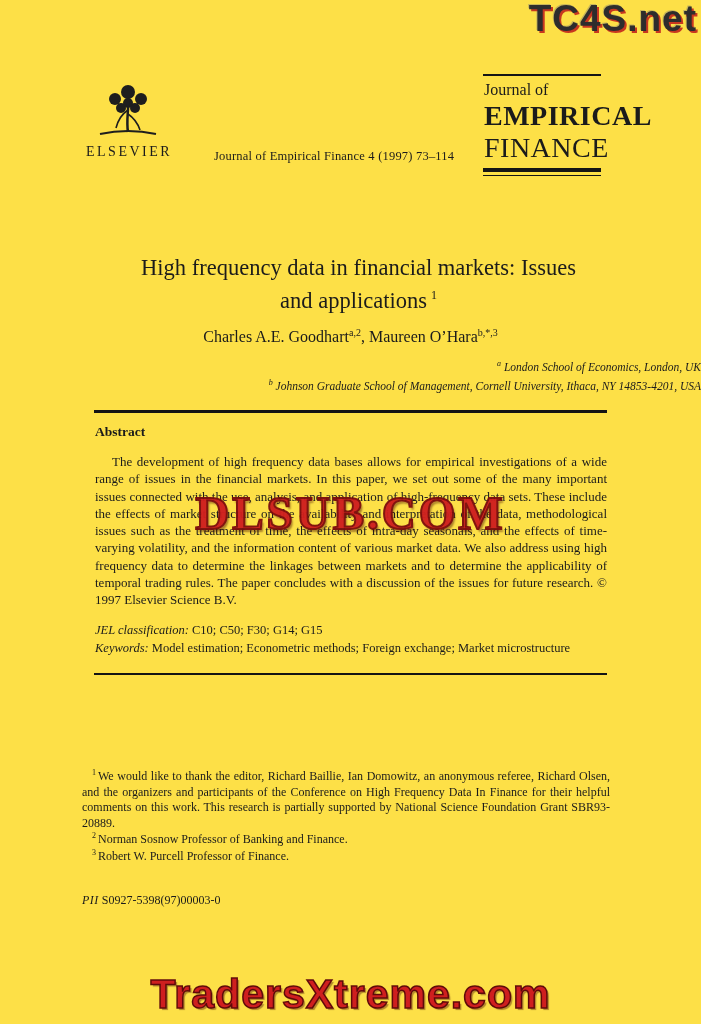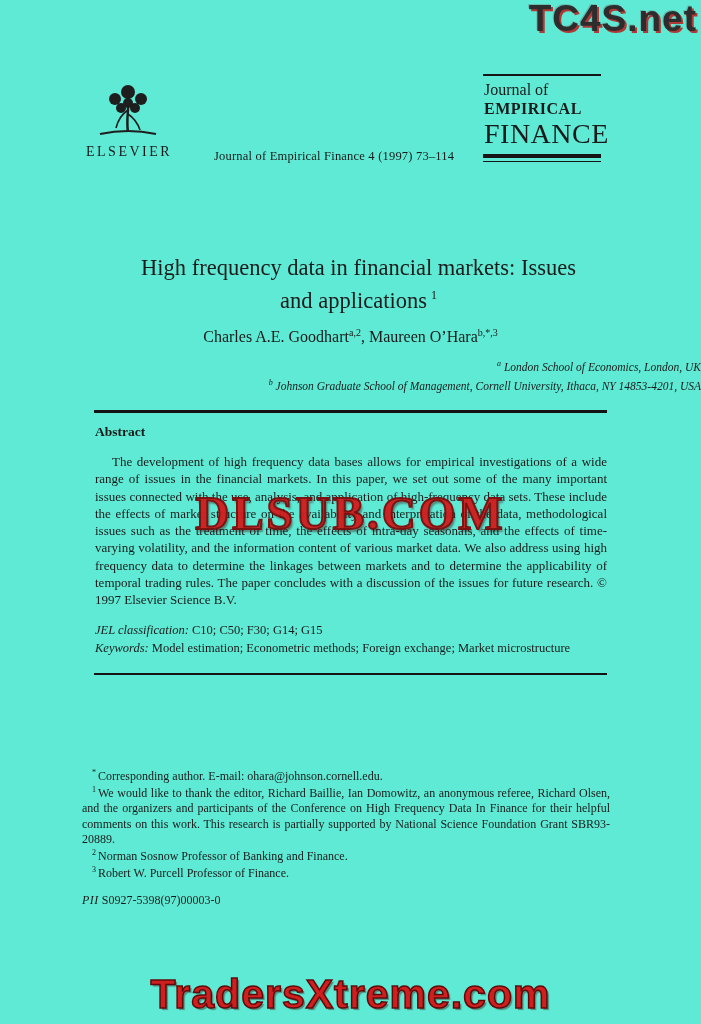--- a/index.html
+++ b/index.html
@@ -1,18 +1,18 @@
 <!DOCTYPE html>
 <html style="--watermark-red: #cf1f1f; --tc4s-text: #2d2d2d; --ink: #1b1b1b;"><head>
 <meta charset="utf-8">
 <style>
   html,body{margin:0;padding:0;background:#e8e8e8;}
   .page{
     position:relative;width:701px;height:1024px;margin:0 auto;
-    background:#5eead4;overflow:hidden;
+    background:#fde047;overflow:hidden;
     font-family:"Liberation Serif",serif;color:var(--ink,#1b1b1b);
   }
   
   .wm-tc4s{
     position:absolute;top:-2px;right:4px;
     font-family:"Liberation Sans",sans-serif;font-weight:bold;font-size:37px;
     color:var(--tc4s-text,#2d2d2d);letter-spacing:1px;
     text-shadow:2px 2px 0 rgba(190,25,25,.85), -1px -1px 0 rgba(120,120,120,.4);
   }
   .wm-dlsub{
@@ -28,21 +28,21 @@
     color:var(--watermark-red,#cf1f1f);letter-spacing:1px;
     -webkit-text-stroke:1.5px #5e0a0a;text-shadow:2px 2px 1px rgba(60,0,0,.4);
   }
   
   .logo-block{position:absolute;left:86px;top:80px;width:84px;text-align:center;}
   .logo-block svg{display:block;margin:0 auto;}
   .elsevier-label{font-size:14px;letter-spacing:2.5px;margin-top:2px;}
   .journal-line{position:absolute;left:214px;top:149px;font-size:12.5px;letter-spacing:.2px;}
   .journal-box{position:absolute;left:483px;top:74px;width:118px;border-top:2.5px solid #151515;padding-top:3px;}
   .jb1{font-size:16px;margin:2px 0 0 1px;}
-  .jb2{font-size:16px;font-weight:bold;letter-spacing:.5px;margin:1px 0 0 1px;}
+  .jb2{font-size:28px;font-weight:bold;letter-spacing:.5px;margin:1px 0 0 1px;}
   .jb3{font-size:28px;font-weight:normal;letter-spacing:.5px;margin:0 0 4px 1px;}
   .jb-rule-thick{height:4px;background:#151515;}
   .jb-rule-thin{height:1.5px;background:#151515;margin-top:2.5px;}
   
   .title{position:absolute;top:244px;left:0;width:100%;text-align:center;
     font-size:22.5px;font-weight:400;line-height:1.45;margin:8px;}
   .title sup{font-size:12px;margin-left:4px;}
   .authors{position:absolute;top:327px;left:0;width:100%;text-align:center;font-size:16px;}
   .authors sup{font-size:10px;}
   .affils{position:absolute;top:358px;left:0;width:100%;text-align:right;
@@ -127,21 +127,20 @@
     <span>C10; C50; F30; G14; G15</span>
   </p>
   <p class="kw">
     <span class="it">Keywords:</span>
     <span>Model estimation; Econometric methods; Foreign exchange; Market microstructure</span>
   </p>
 
   <div class="rule2"></div>
 
   <div class="footnotes">
-    <p class="fn"><sup>*</sup><span>Corresponding author. E-mail: ohara@johnson.cornell.edu.</span></p>
     <p class="fn"><sup>1</sup><span>We would like to thank the editor, Richard Baillie, Ian Domowitz, an anonymous referee, Richard Olsen, and the organizers and participants of the Conference on High Frequency Data In Finance for their helpful comments on this work. This research is partially supported by National Science Foundation Grant SBR93-20889.</span></p>
     <p class="fn"><sup>2</sup><span>Norman Sosnow Professor of Banking and Finance.</span></p>
     <p class="fn"><sup>3</sup><span>Robert W. Purcell Professor of Finance.</span></p>
   </div>
 
   <div class="footer">
     <div class="pii">
       <span class="it">PII</span>
       <span>S0927-5398(97)00003-0</span>
     </div>

